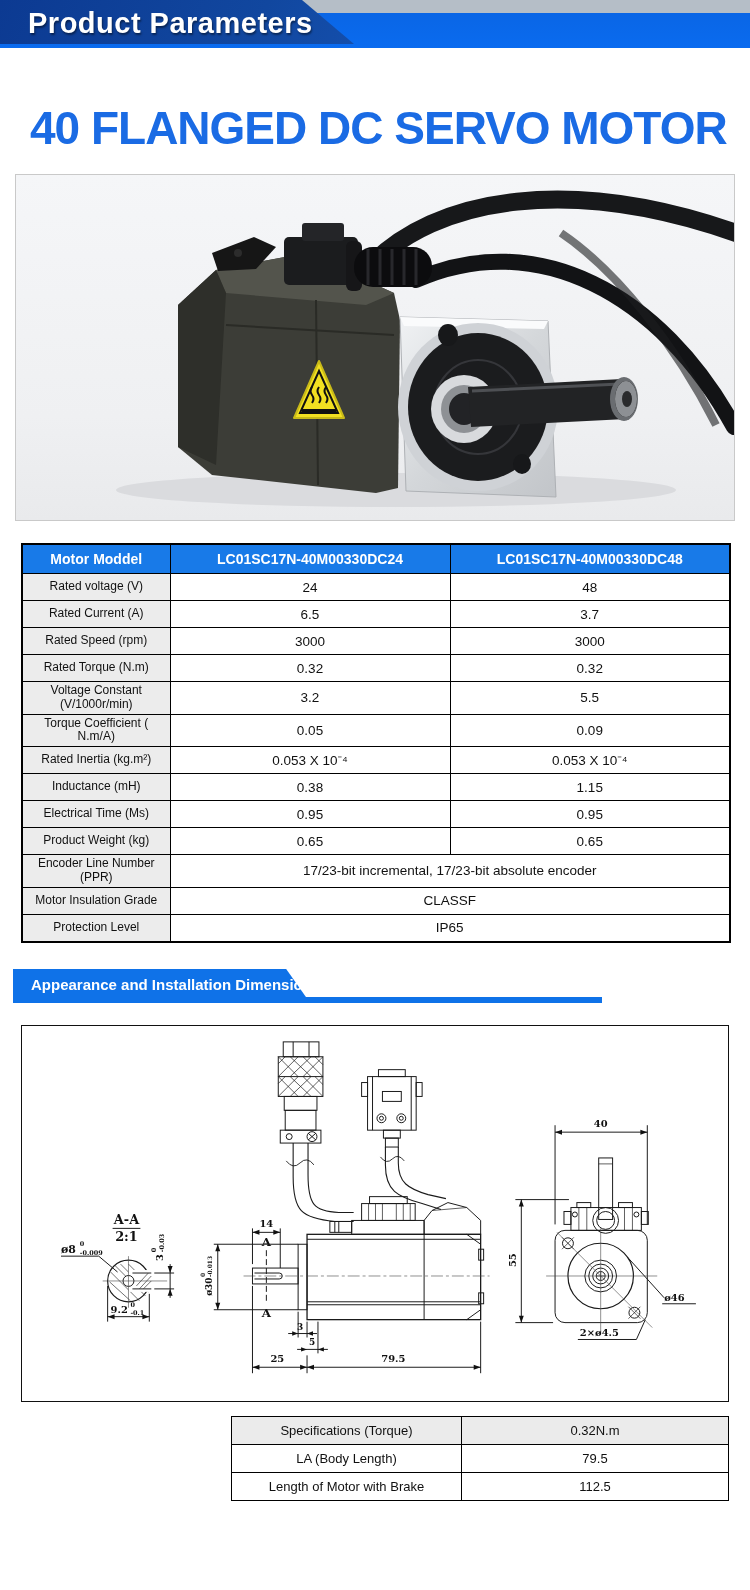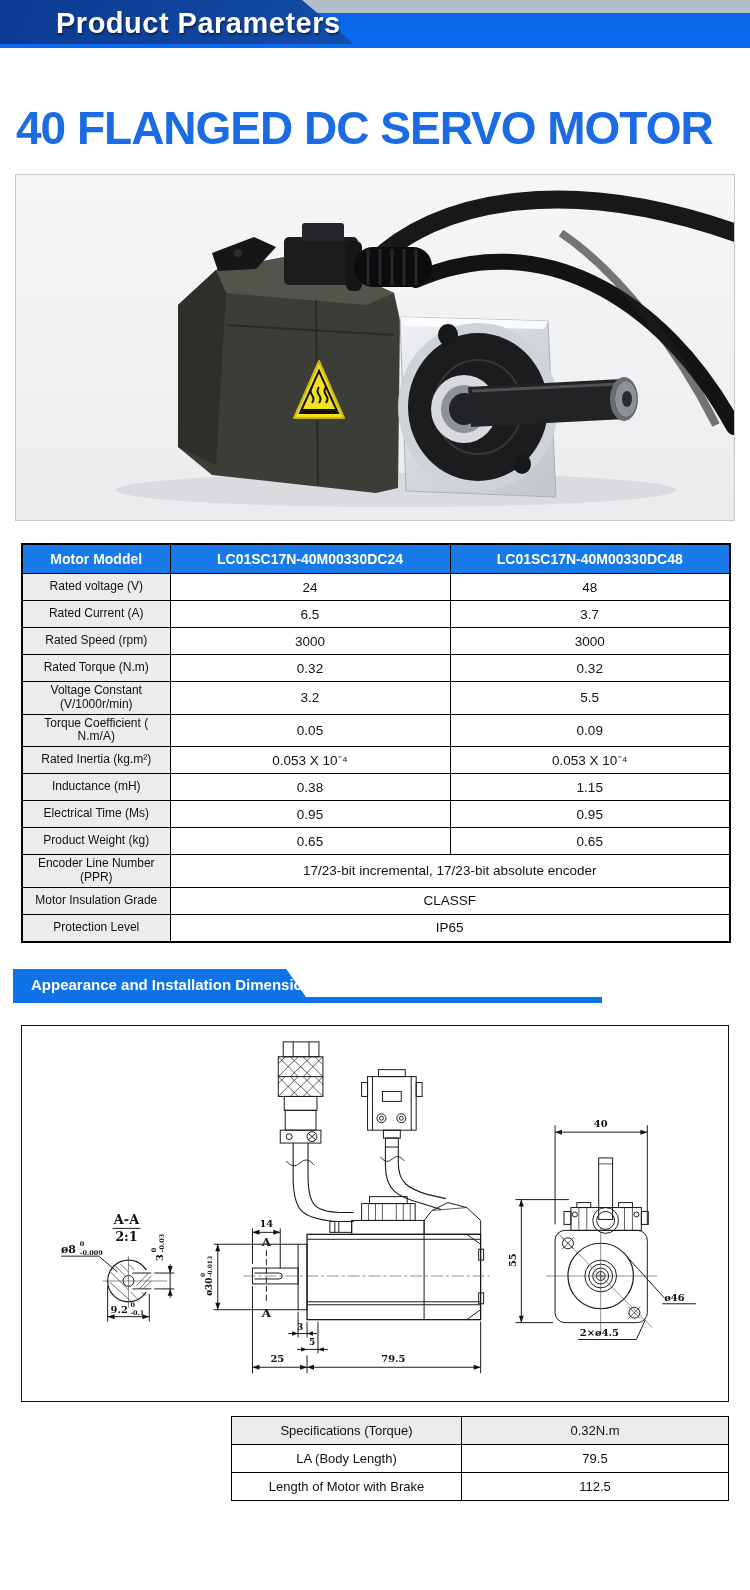--- a/index.html
+++ b/index.html
@@ -6,24 +6,24 @@
   body{width:750px;font-family:"Liberation Sans",sans-serif;color:#111;}
   .nosel{user-select:none;}
 
   
   .banner1{position:relative;width:750px;height:48px;background:linear-gradient(180deg,#0a64e2,#0a6bef);overflow:hidden;}
   .banner1 .gray-strip{position:absolute;left:238px;top:0;width:512px;height:13px;background:#b5bec7;}
   .banner1 .dark-block{position:absolute;left:0;top:0;width:750px;height:44px;
       background:linear-gradient(115deg,#0c3a92 0%,#11479f 35%,#1e68d8 100%);
       clip-path:polygon(0 0,302px 0,354px 44px,0 44px);}
   .banner1 .title{position:absolute;left:28px;top:0;line-height:46px;font-size:29px;font-weight:bold;color:#fff;
-      text-shadow:1px 2px 2px rgba(0,0,0,.45);letter-spacing:.5px;margin-left:28px;}
-
-  
-  .page-title{margin:54px 24px 0 16px;font-size:46px;line-height:52px;font-weight:bold;color:#1a6be4;
+      text-shadow:1px 2px 2px rgba(0,0,0,.45);letter-spacing:.5px;}
+
+  
+  .page-title{margin:54px 24px 0 30px;font-size:46px;line-height:52px;font-weight:bold;color:#1a6be4;
       letter-spacing:-1px;white-space:nowrap;}
 
   
   .photo-box{margin:20px 15px 0 15px;width:718px;height:345px;border:1px solid #c9c9c9;background:#f2f3f5;overflow:hidden;}
 
   
   table.spec{border-collapse:collapse;margin:22px 34px 0 21px;width:708px;table-layout:fixed;}
   table.spec td,table.spec th{border:1px solid #000;text-align:center;vertical-align:middle;padding:2px 3px;}
   table.spec{border:2px solid #000;}
   table.spec th{background:#187ae8;color:#fff;font-size:14px;font-weight:bold;height:24px;}

